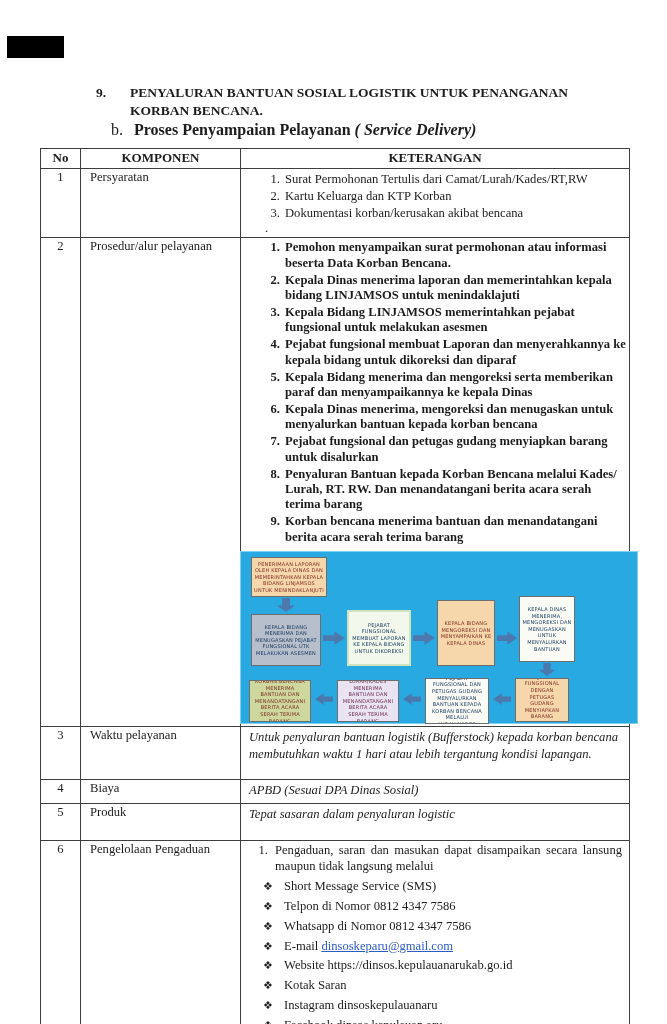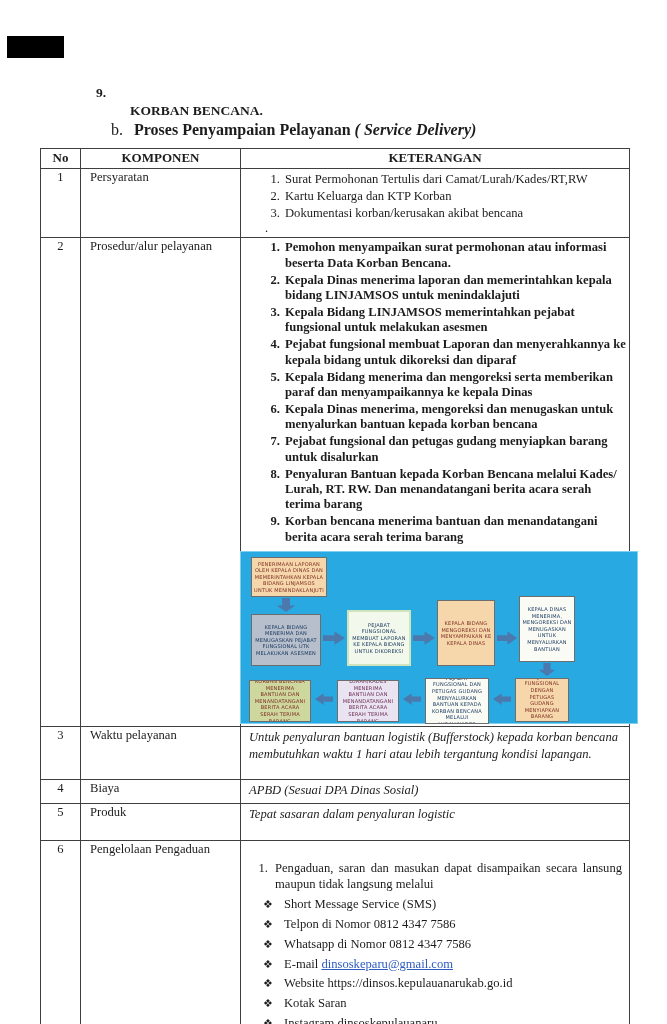--- a/index.html
+++ b/index.html
@@ -43,39 +43,39 @@
   .c-whitegreen{background:#f3f8ec;color:#16365c;border:2px solid #cfe3bc;}
   .c-white{background:#fbfbf6;color:#16365c;}
   .c-lavender{background:#e9e3f2;color:#6d2c50;}
   .c-green{background:#cdd79e;color:#7e2f22;}
   .arr{position:absolute;background:#4b79ad;}
   .arr.right{clip-path:polygon(0 32%,52% 32%,52% 8%,100% 50%,52% 92%,52% 68%,0 68%);}
   .arr.left{clip-path:polygon(100% 32%,48% 32%,48% 8%,0 50%,48% 92%,48% 68%,100% 68%);}
   .arr.down{clip-path:polygon(32% 0,68% 0,68% 52%,92% 52%,50% 100%,8% 52%,32% 52%);}
 
   
-  ol.intro{margin:18px 0 0 0;padding-left:30px;}
+  ol.intro{margin:0 0 0 0;padding-left:30px;}
   ol.intro li{padding-left:4px;line-height:16.8px;text-align:justify;padding-right:4px;}
   ul.bullets{margin:2px 0 0 0;padding-left:22px;list-style:none;}
   ul.bullets li{line-height:18.8px;white-space:nowrap;overflow:hidden;}
   .glyph{display:inline-block;width:21px;font-size:11px;font-family:"DejaVu Sans",sans-serif;}
   ul.bullets b{font-weight:normal;}
   a.email{color:#2e5bc0;text-decoration:underline;cursor:pointer;}
 </style>
 </head>
 <body>
 
 <div class="page">
 
   <div class="black-mark"></div>
 
   <div class="heading">
     <span class="num">9.</span>
     <span class="txt">
-      <br>
+      <span>PENYALURAN BANTUAN SOSIAL LOGISTIK UNTUK PENANGANAN</span><br>
       <span>KORBAN BENCANA.</span>
     </span>
   </div>
 
   <div class="subheading">
     <span class="lbl">b.</span>
     <span class="ttl">Proses Penyampaian Pelayanan</span>
     <span class="itl">( Service Delivery)</span>
   </div>
 

